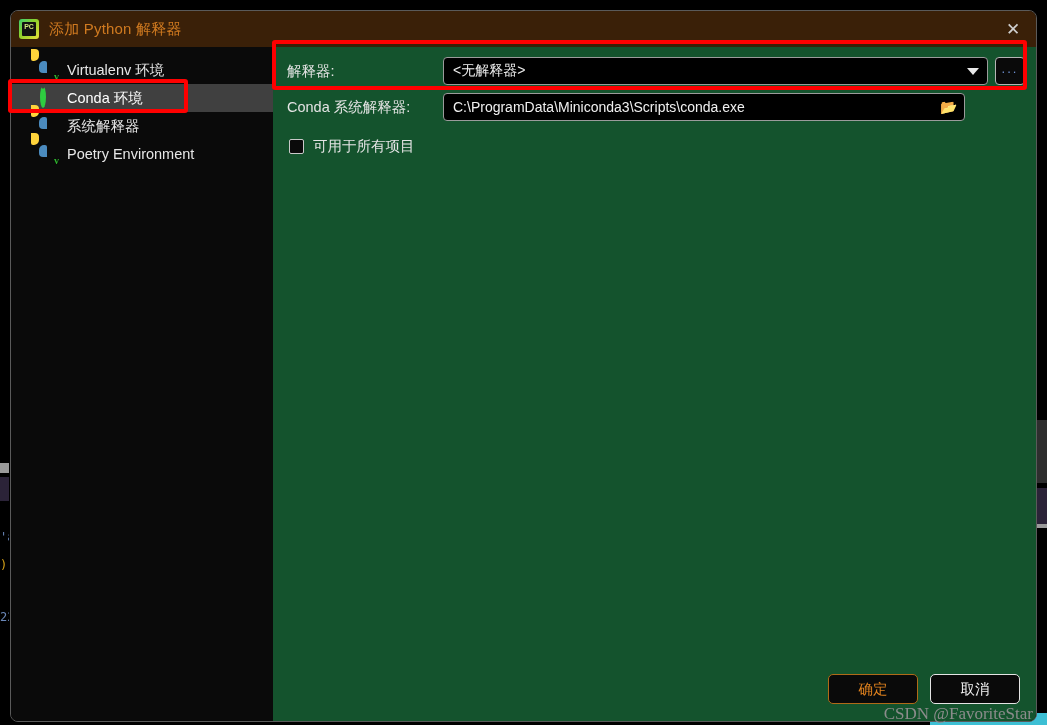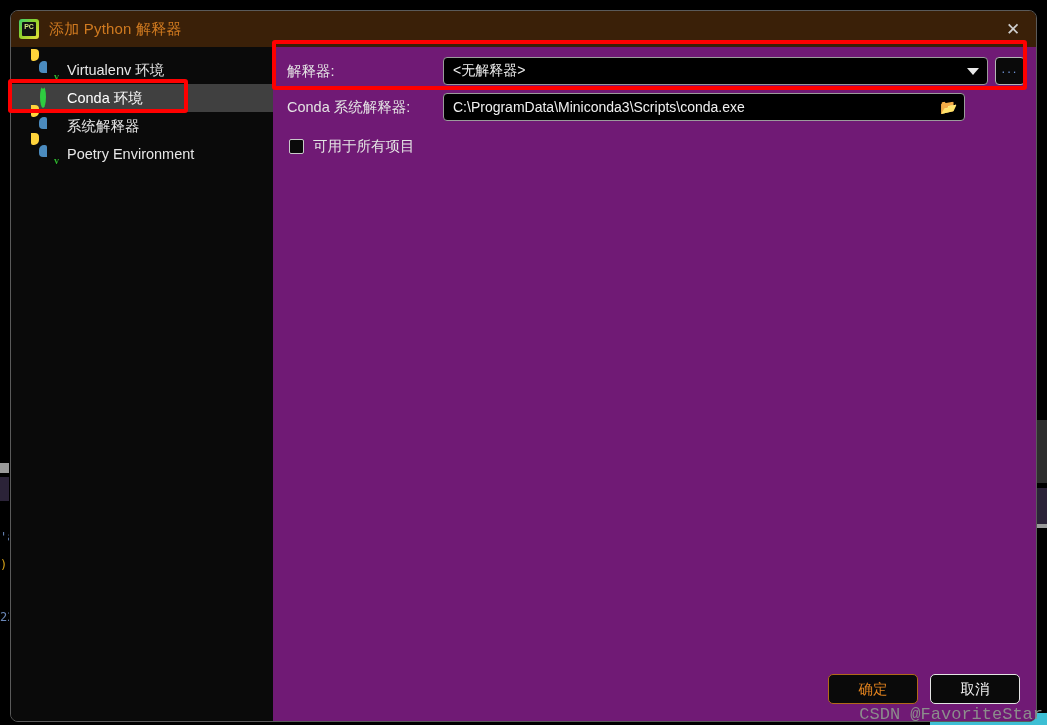--- a/index.html
+++ b/index.html
@@ -119,21 +119,21 @@
   .sidebar {
     width: 262px;
     flex: 0 0 262px;
     background: #0a0a0a;
     padding-top: 9px;
     box-sizing: border-box;
   }
   .content {
     flex: 1 1 auto;
     position: relative;
-    background: #701a75;
+    background: #14532d;
   }
 
   .side-item {
     height: 28px;
     display: flex;
     align-items: center;
     padding-left: 28px;
     box-sizing: border-box;
     color: #e6e6e6;
     font-size: 14.5px;
@@ -331,26 +331,26 @@
     position: absolute;
     border: 4px solid #ff0000;
     border-radius: 3px;
     box-sizing: border-box;
     pointer-events: none;
     z-index: 40;
   }
 
   .watermark {
     position: absolute;
-    right: 4px;
+    right: 14px;
     bottom: 1px;
     color: #8c8c8c;
     font-size: 17px;
     z-index: 45;
-    font-family: Liberation Mono, monospace;
+    font-family: Liberation Serif, serif;
   }
 </style>
 </head>
 <body>
 
 <div id="screen">
 
   <div class="bg-editor">
     <div class="bg-gray" style="left:0;top:463px;width:9px;height:10px;"></div>
     <div class="bg-strip" style="left:0;top:477px;width:9px;height:24px;"></div>

